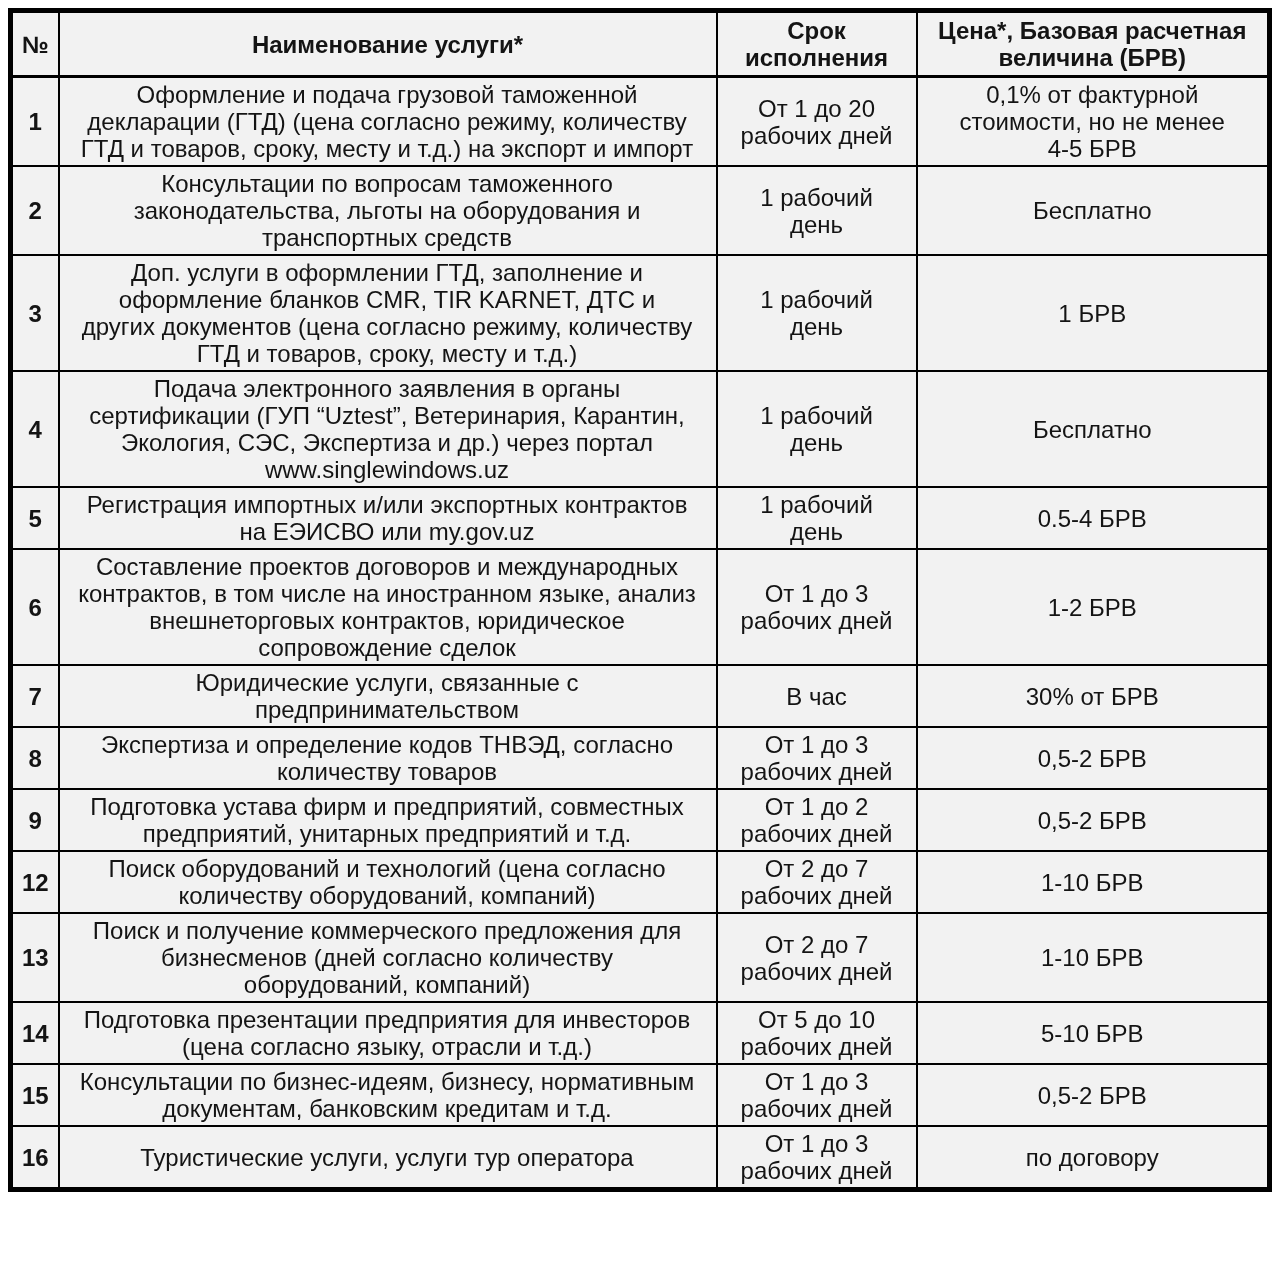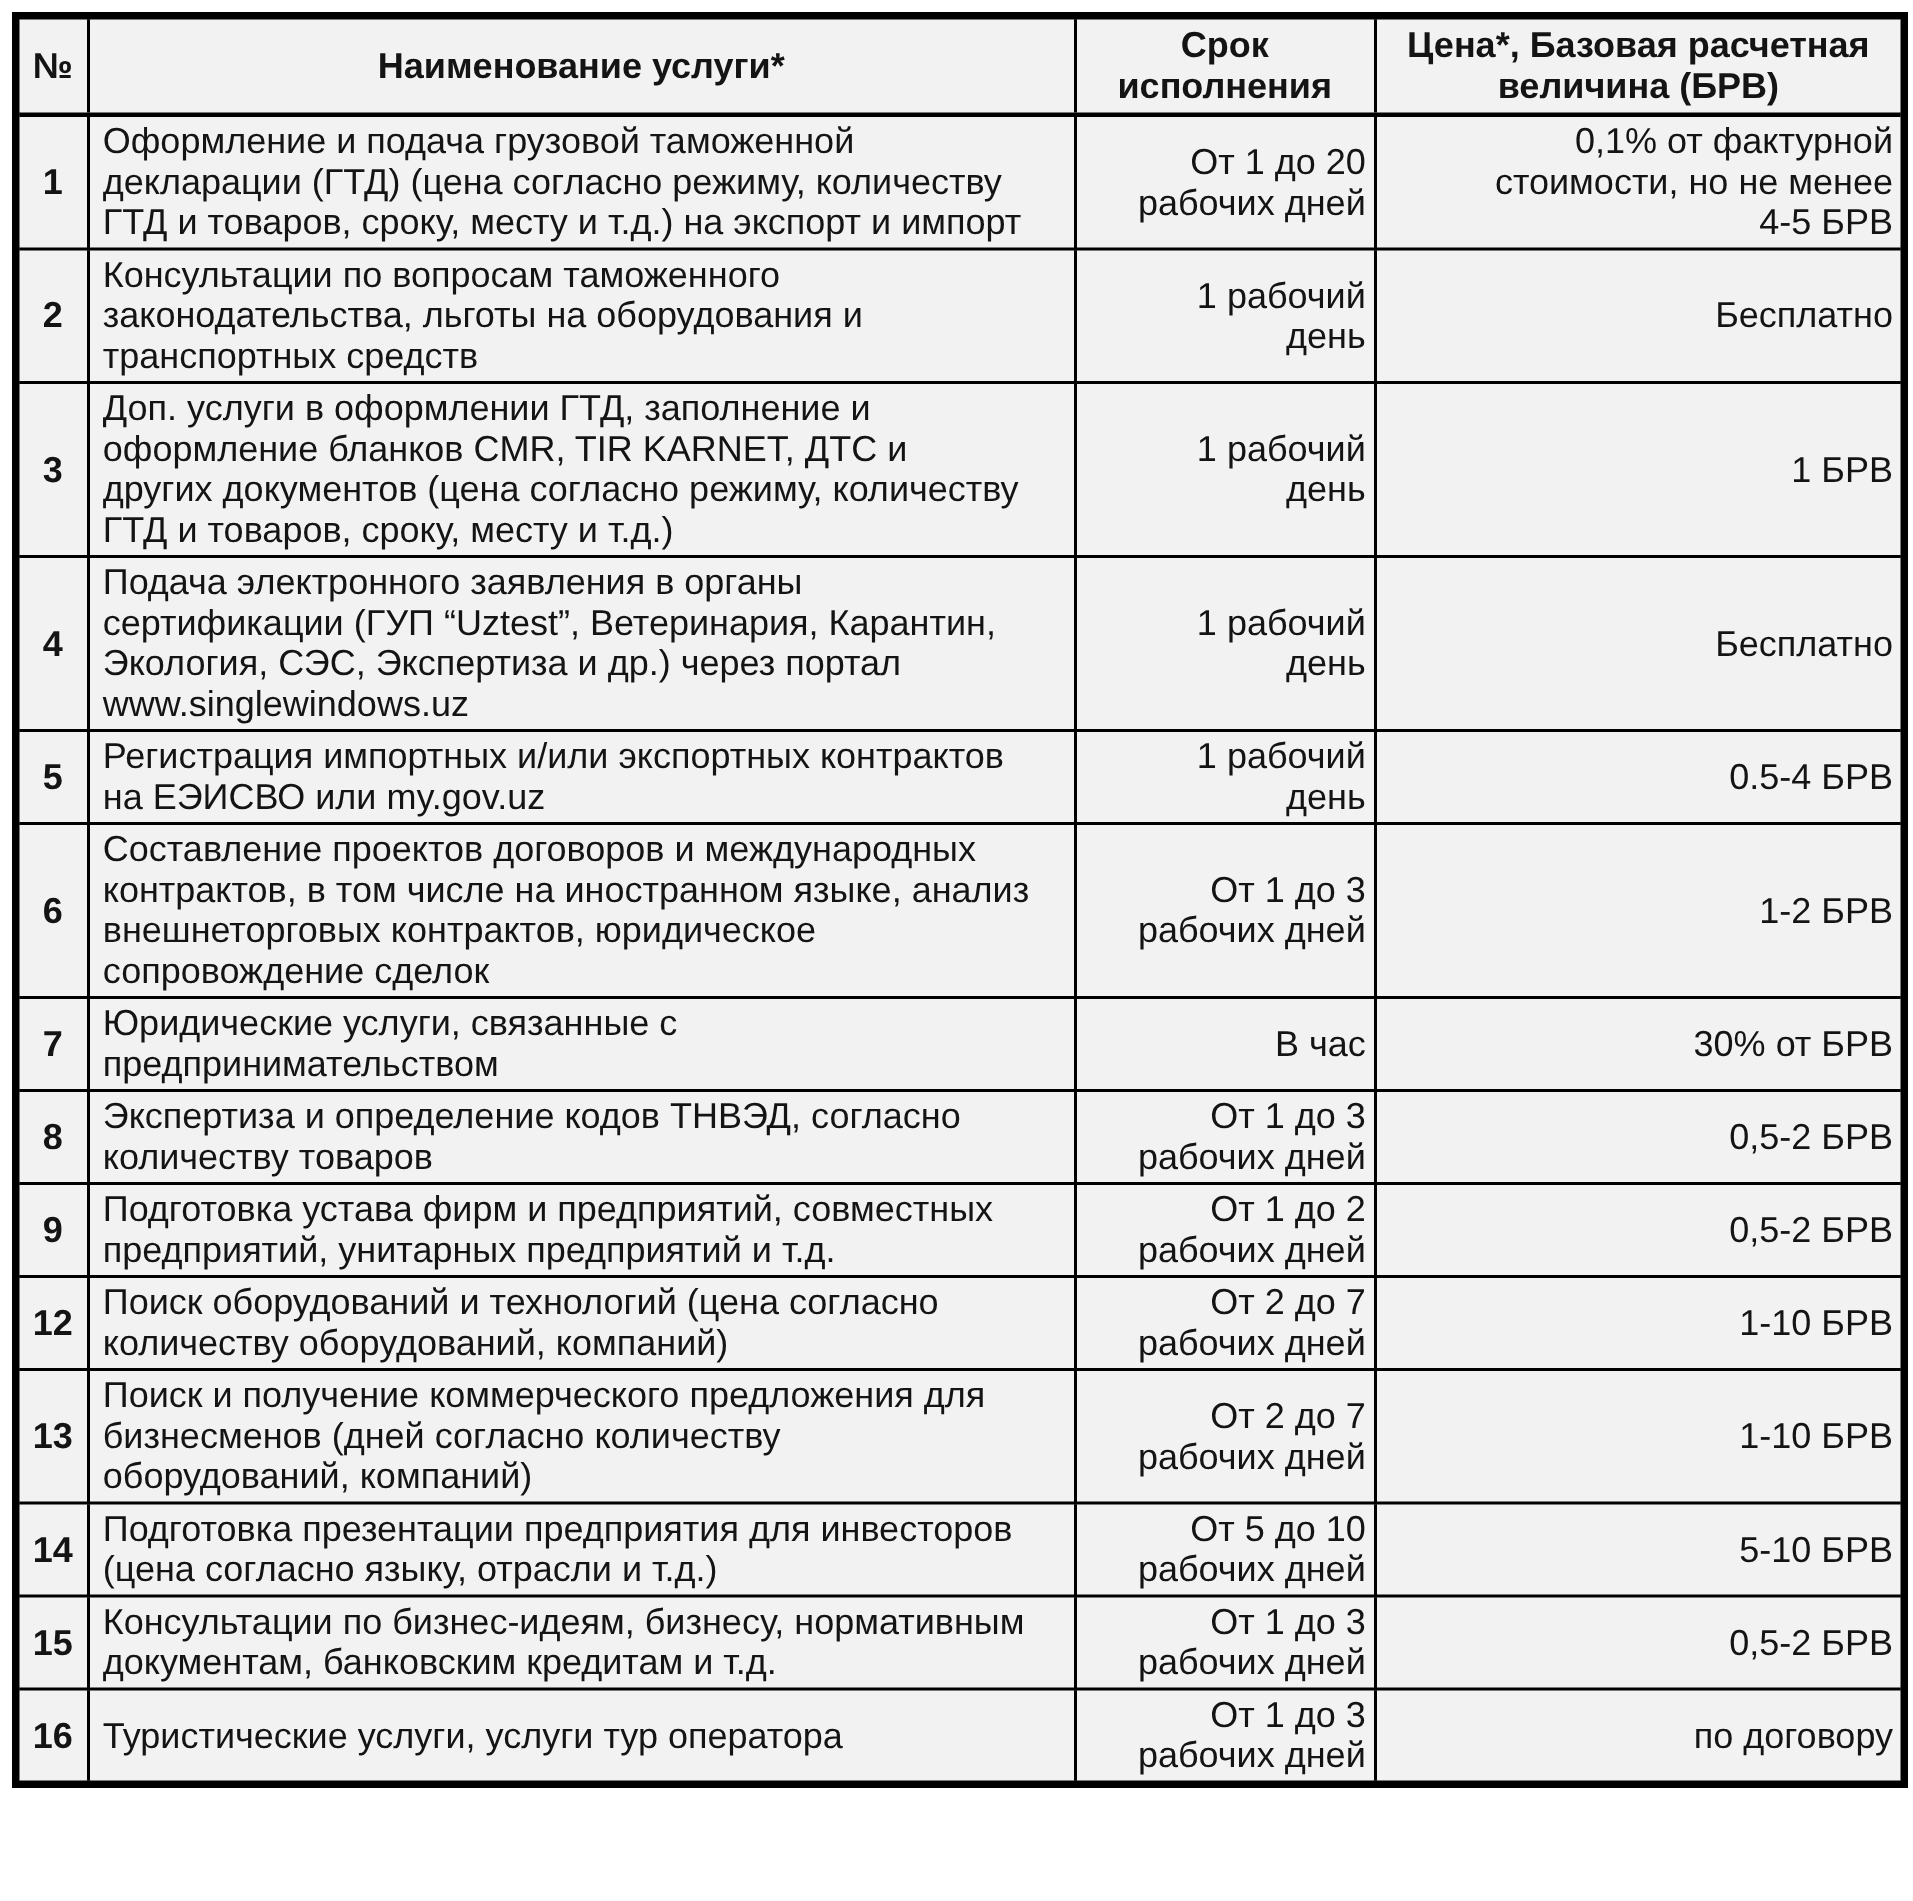--- a/index.html
+++ b/index.html
@@ -38,26 +38,26 @@
     text-align: center;
     padding: 4px 6px;
     border-bottom-width: 3px;
   }
   td.col-num {
     text-align: center;
     font-weight: bold;
     padding: 2px 2px;
   }
   td.col-service {
-    text-align: left;
+    text-align: center;
     padding: 3px 10px 3px 9px;
   }
   td.col-term,
   td.col-price {
-    text-align: right;
+    text-align: center;
     padding: 3px 5px;
   }
 </style>
 </head>
 <body>
 
 <div class="page">
   <table class="services">
     <colgroup>
       <col style="width:48px">

